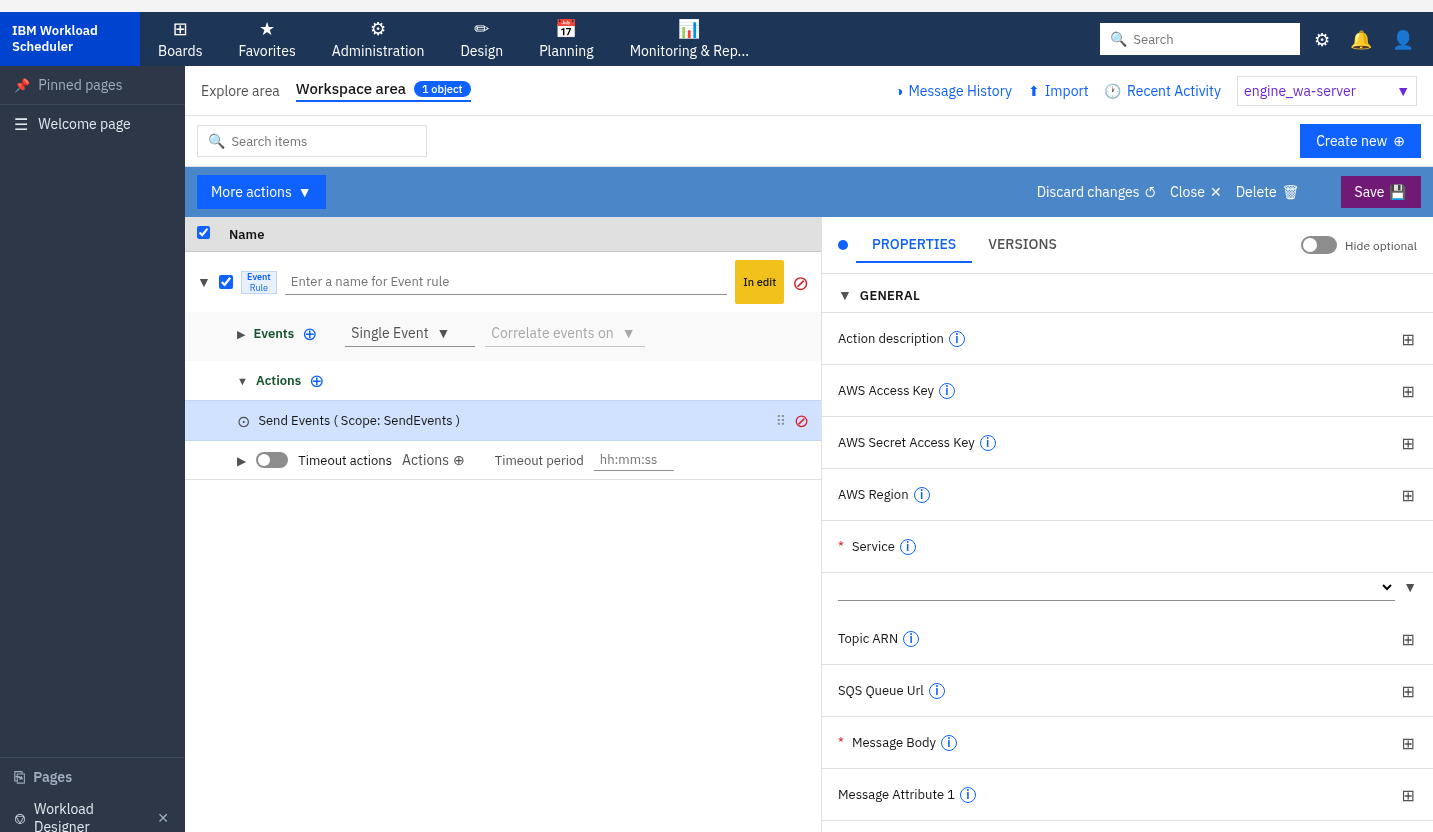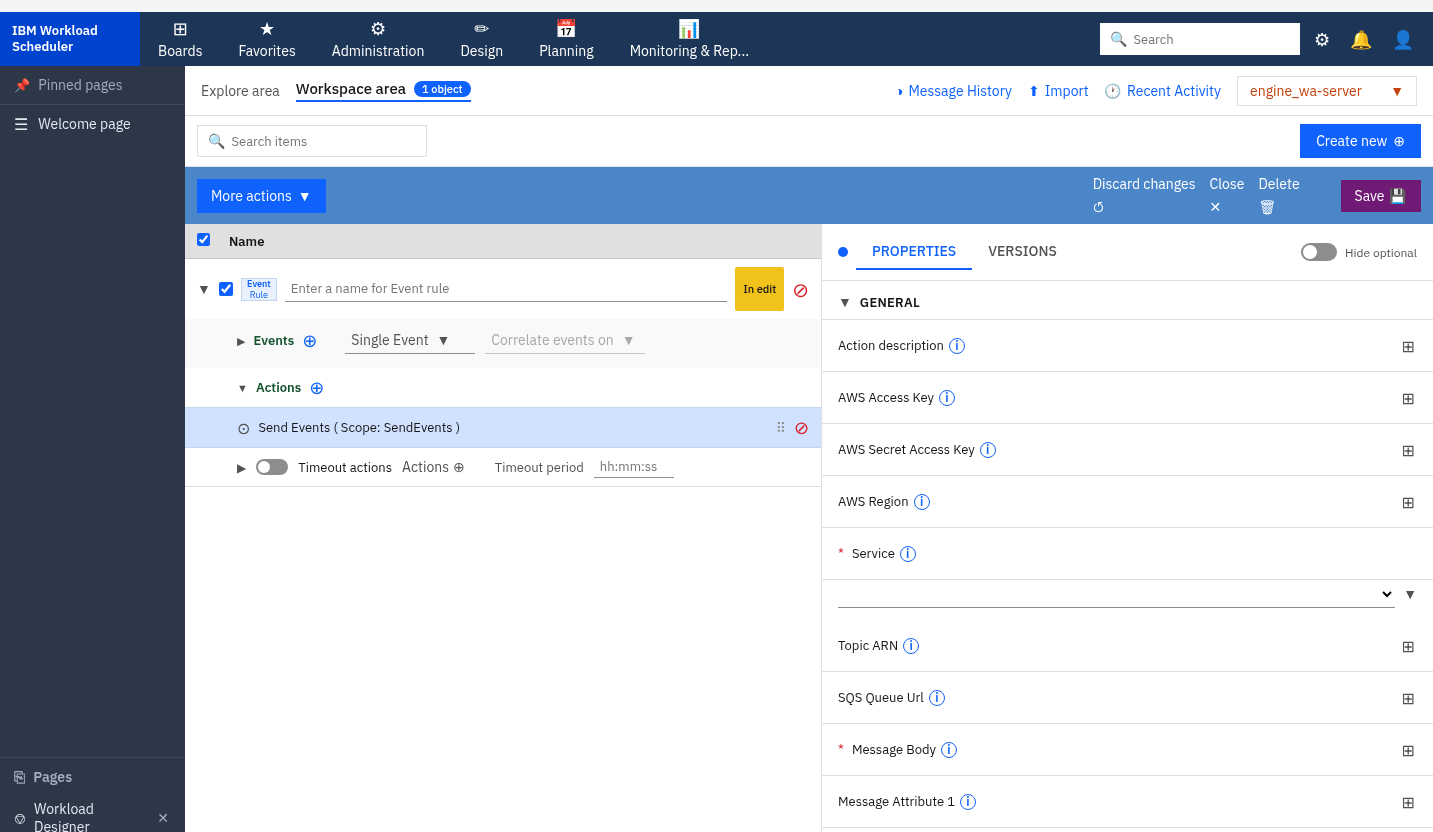--- a/index.html
+++ b/index.html
@@ -204,25 +204,25 @@
       gap: 5px;
       color: #0f62fe;
       font-size: 13px;
       cursor: pointer;
     }
     .engine-select {
       display: flex;
       align-items: center;
       gap: 6px;
       border: 1px solid #e0e0e0;
-      padding: 5px 12px;
-      background: #fff;
-      cursor: pointer;
-      font-size: 13px;
-      color: #c2410c;
+      padding: 5px 6px;
+      background: #fff;
+      cursor: pointer;
+      font-size: 13px;
+      color: #6d28d9;
       min-width: 180px;
     }
     .engine-select .chevron { margin-left: auto; }
 
     
     .toolbar {
       display: flex;
       align-items: center;
       background: #fff;
       padding: 8px 12px;
@@ -280,28 +280,27 @@
       font-size: 13px;
     }
     .action-toolbar-right {
       display: flex;
       align-items: center;
       gap: 14px;
       margin-left: auto;
     }
     .action-btn {
       display: flex;
-      align-items: flex-start;
+      align-items: flex-end;
       gap: 5px;
       color: #fff;
       background: none;
       border: none;
       cursor: pointer;
       font-size: 13px;
-      flex-direction: column;
     }
     .save-btn {
       display: flex;
       align-items: center;
       gap: 5px;
       background: #701a75;
       color: #fff;
       border: none;
       padding: 7px 14px;
       cursor: pointer;

